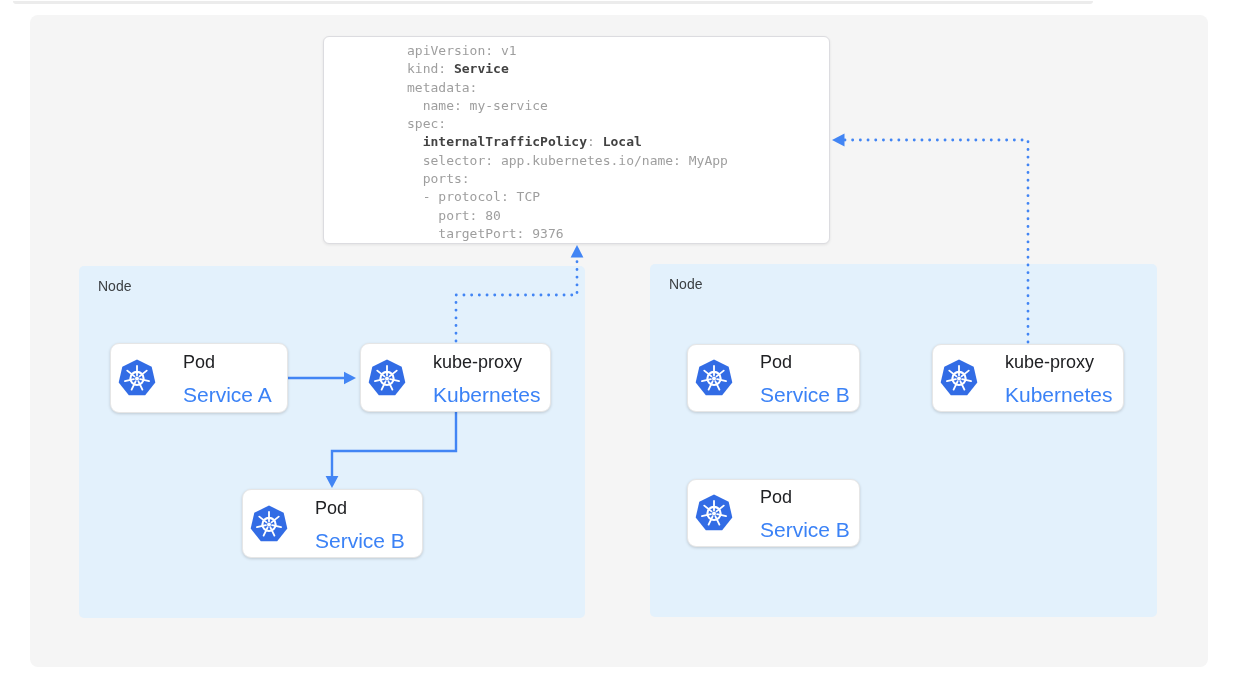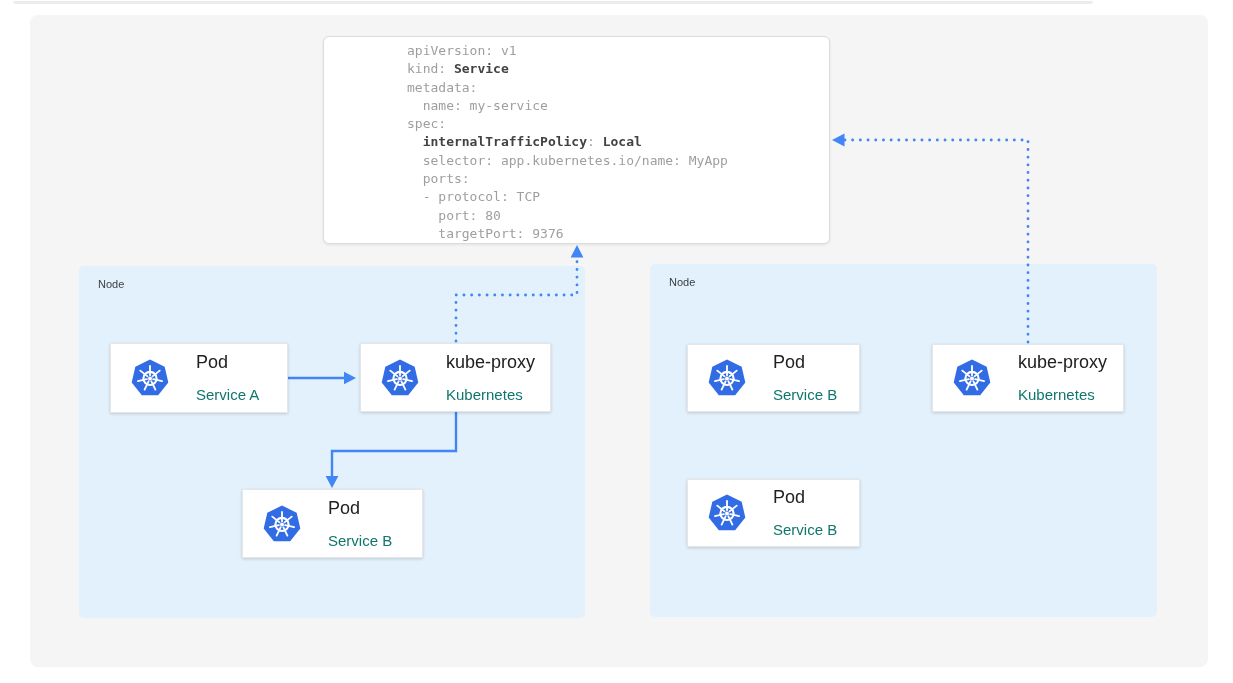--- a/index.html
+++ b/index.html
@@ -25,29 +25,29 @@
     background:#ffffff;border:1px solid #dcdce0;border-radius:6px;
     box-shadow:0 1px 3px rgba(0,0,0,0.08);}
   .yaml-card pre{position:absolute;left:83px;top:5px;margin:0;
     font-family:"DejaVu Sans Mono", monospace;
     font-size:13px;line-height:18.3px;color:var(--code-gray);white-space:pre;}
   .yaml-card pre b{font-weight:bold;color:var(--code-dark);}
 
   .node{position:absolute;background:var(--node-bg);border-radius:5px;}
   .node-left{left:79px;top:266px;width:506px;height:352px;}
   .node-right{left:650px;top:264px;width:507px;height:353px;}
-  .node-label{position:absolute;left:19px;top:12px;font-size:11px;color:#3c4043;}
+  .node-label{position:absolute;left:19px;top:12px;font-size:14px;color:#3c4043;}
 
-  .kbox{position:absolute;background:#ffffff;border:1px solid #e6e6e6;border-radius:0;
+  .kbox{position:absolute;background:#ffffff;border:1px solid #e6e6e6;border-radius:9px;
     box-shadow:0 1px 3px rgba(0,0,0,0.16);display:flex;align-items:center;
-    padding-left:19px;}
+    padding-left:6px;}
   .kbox .logo{width:40px;height:40px;flex:0 0 40px;color:var(--logo);}
   .kbox .txt{margin-left:26px;display:flex;flex-direction:column;justify-content:center;}
   .kbox .title{font-size:18px;line-height:23px;color:#202124;}
-  .kbox .sub{font-size:15px;line-height:20px;color:#0f766e;margin-top:11px;}
+  .kbox .sub{font-size:21px;line-height:20px;color:#3b82f6;margin-top:11px;}
 
   .box-pod-a   {left:110px;top:343px;width:178px;height:70px;}
   .box-kproxy-l{left:360px;top:343px;width:191px;height:69px;}
   .box-pod-b-l {left:242px;top:489px;width:181px;height:69px;}
   .box-pod-b-r1{left:687px;top:344px;width:173px;height:68px;}
   .box-kproxy-r{left:932px;top:344px;width:192px;height:68px;}
   .box-pod-b-r2{left:687px;top:479px;width:173px;height:68px;}
 
   svg.arrows{position:absolute;left:0;top:0;width:1233px;height:683px;pointer-events:none;}
   .arrow-solid{stroke:var(--arrow);stroke-width:2.4;fill:none;}

